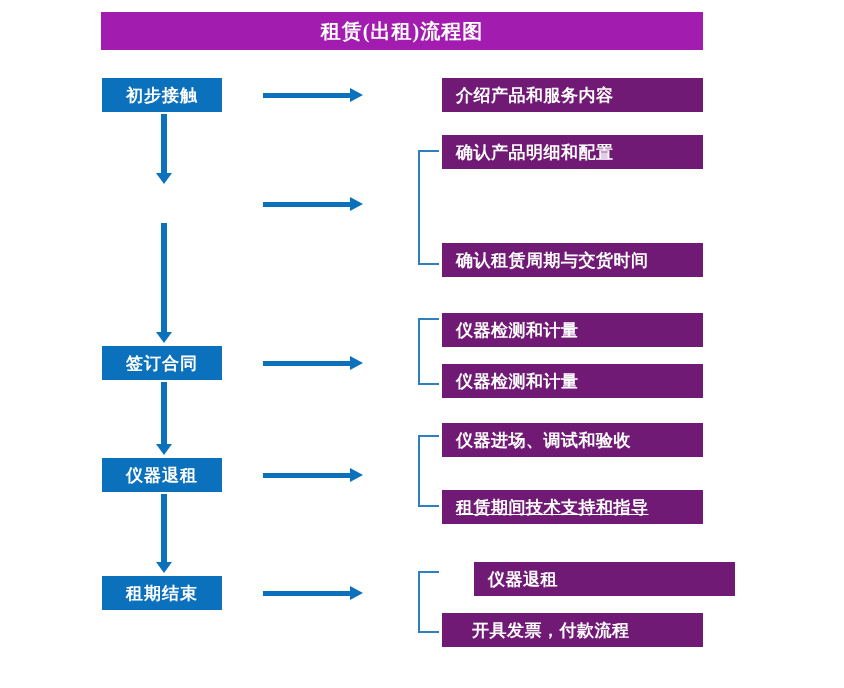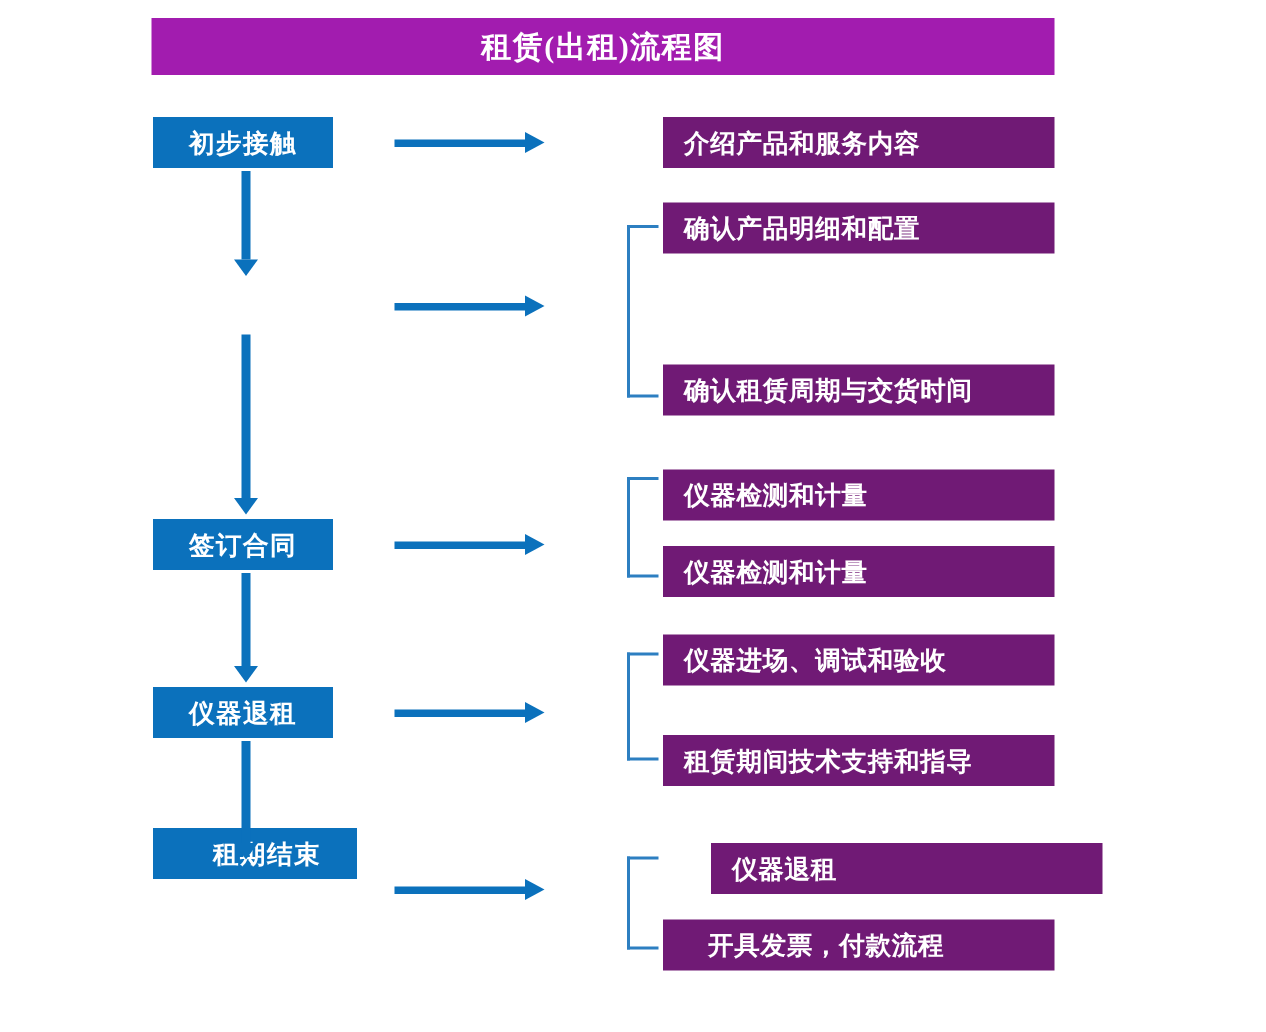--- a/index.html
+++ b/index.html
@@ -136,21 +136,21 @@
 
   <div class="title-bar">租赁(出租)流程图</div>
 
   <div class="stage-box" style="top:78px;">初步接触</div>
 
 
   <div class="stage-box" style="top:346px;">签订合同</div>
 
   <div class="stage-box" style="top:458px;">仪器退租</div>
 
-  <div class="stage-box" style="top:552px;padding-left:16px;">租期结束</div>
+  <div class="stage-box" style="top:576px;">租期结束</div>
 
   <div class="v-arrow" style="top:114px; height:70px;">
     <div class="shaft" style="height:59px;"></div>
     <div class="head"></div>
   </div>
 
   <div class="v-arrow" style="top:223px; height:120px;">
     <div class="shaft" style="height:109px;"></div>
     <div class="head"></div>
   </div>
@@ -204,19 +204,19 @@
 
 
   <div class="detail-box" style="top:243px;">确认租赁周期与交货时间</div>
 
   <div class="detail-box" style="top:313px;">仪器检测和计量</div>
 
   <div class="detail-box" style="top:364px;">仪器检测和计量</div>
 
   <div class="detail-box" style="top:423px;">仪器进场、调试和验收</div>
 
-  <div class="detail-box" style="top:490px;">租赁期间技术支持和指导</div>
+  <div class="detail-box" style="top:490px;text-decoration:underline;">租赁期间技术支持和指导</div>
 
   <div class="detail-box" style="top:562px;margin-left:32px;">仪器退租</div>
 
   <div class="detail-box" style="top:613px;padding-left:30px;">开具发票，付款流程</div>
 
 </div>
 
 </body></html>

